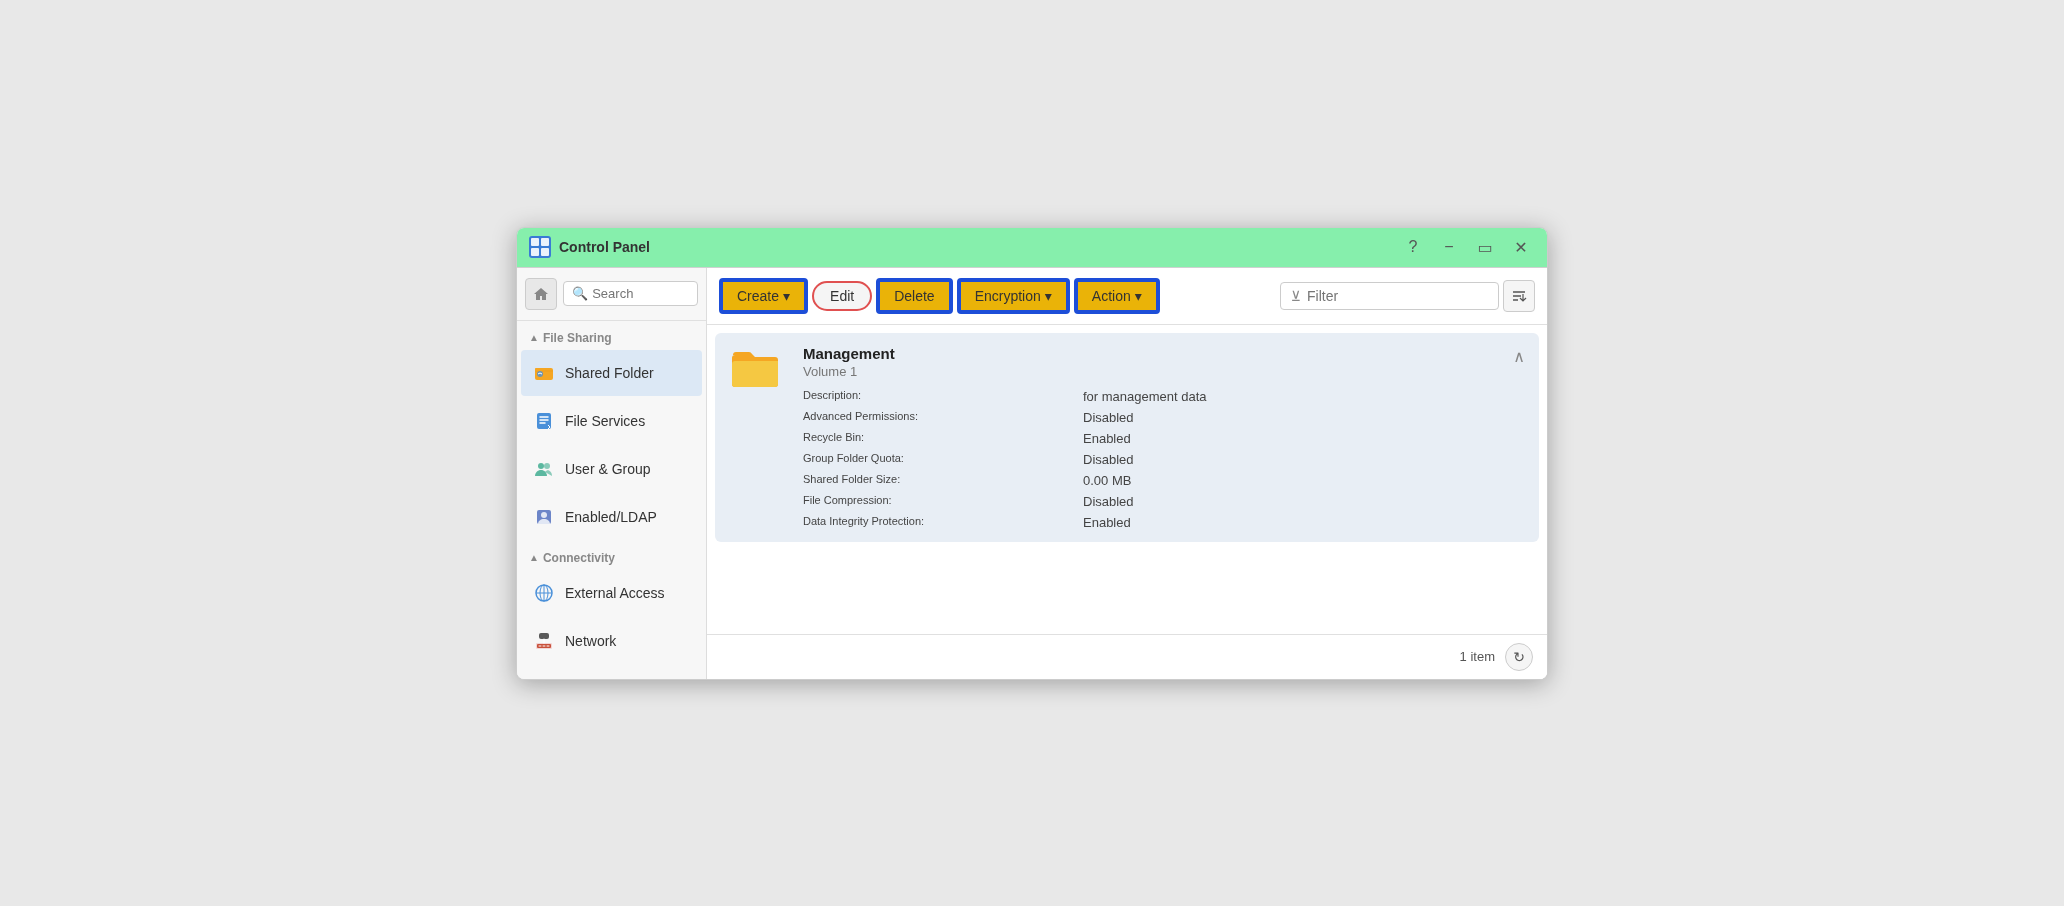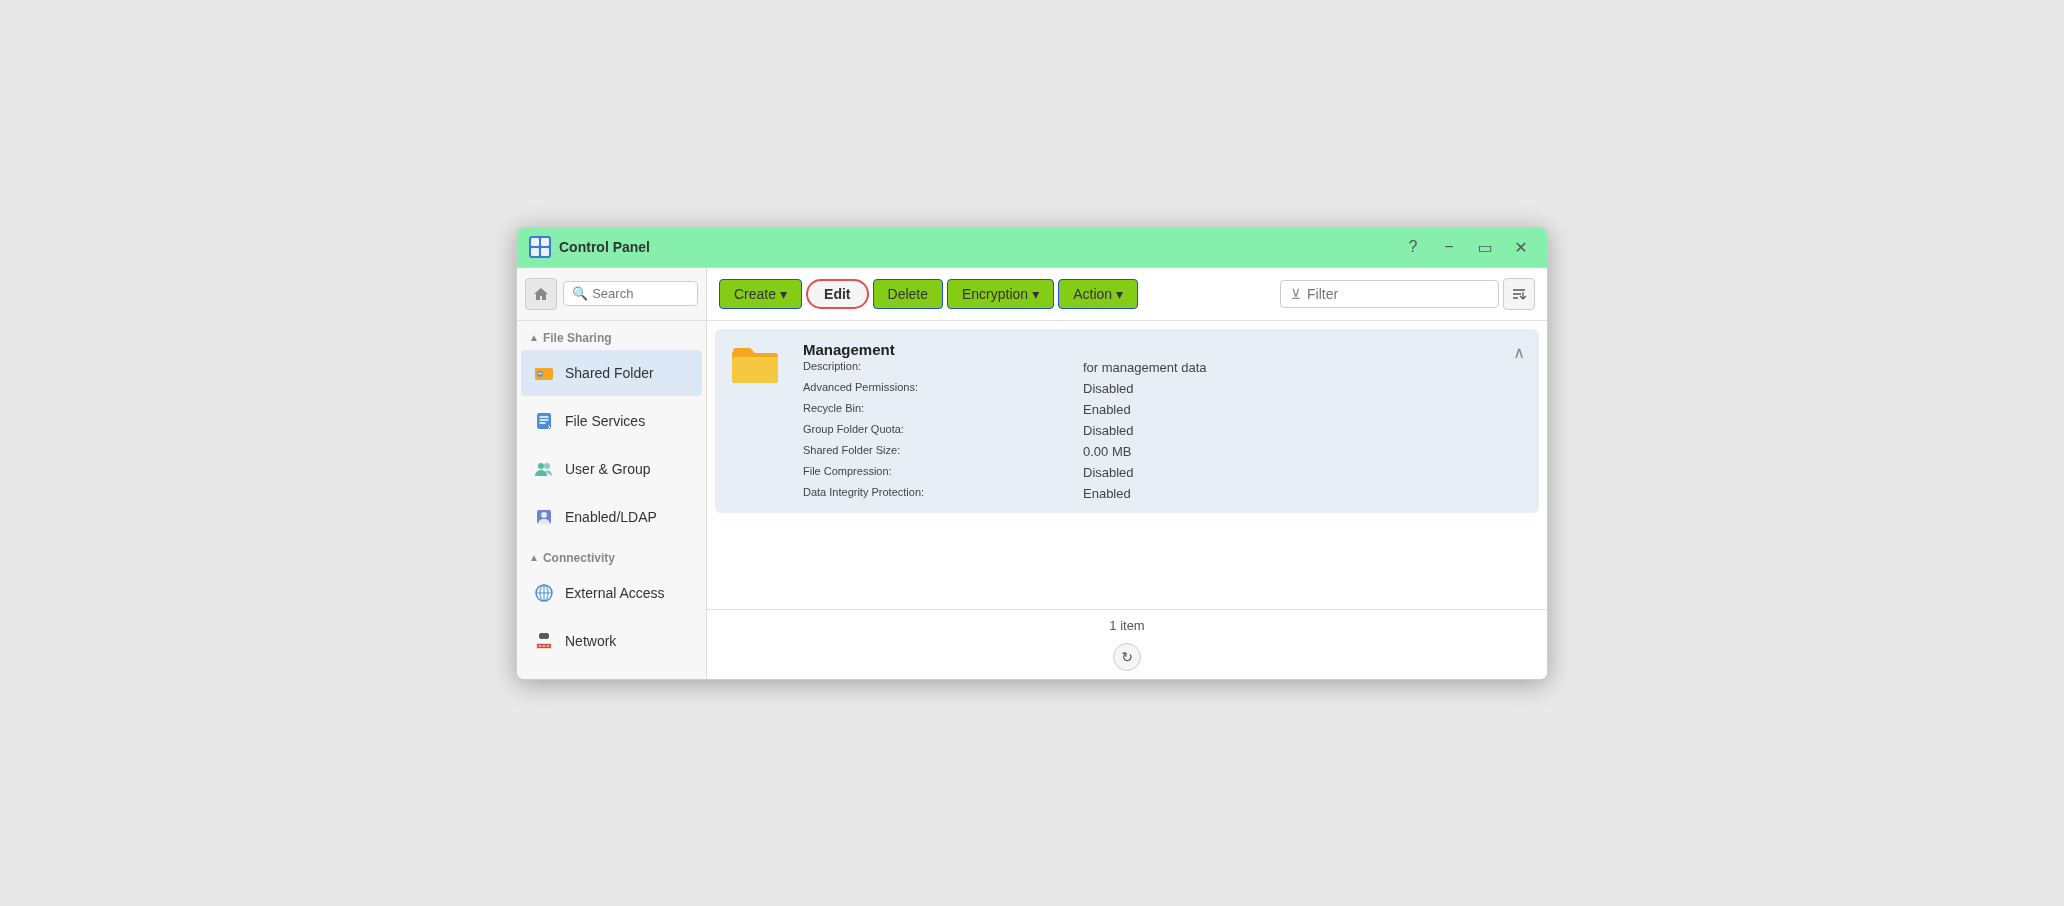--- a/index.html
+++ b/index.html
@@ -164,36 +164,35 @@
       display: flex;
       align-items: center;
       padding: 10px 12px;
       gap: 4px;
       border-bottom: 1px solid #e0e0e0;
       background: #fff;
       flex-shrink: 0;
     }
     .toolbar-btn {
       padding: 6px 14px;
-      border: 1px solid #1d4ed8;
-      background: #84cc16;
+      border: 4px solid #1d4ed8;
+      background: #eab308;
       border-radius: 4px;
       cursor: pointer;
       font-size: 14px;
       color: #333;
       display: flex;
       align-items: center;
       gap: 4px;
     }
     .toolbar-btn.edit-highlighted {
       border: 2.5px solid #e05050;
       border-radius: 20px;
       background: #f5f5f5;
       padding: 5px 16px;
-      font-weight: bold;
     }
     .toolbar-spacer { flex: 1; }
     .filter-box {
       display: flex;
       align-items: center;
       border: 1px solid #ccc;
       border-radius: 4px;
       padding: 5px 10px;
       background: #fff;
       gap: 6px;
@@ -277,21 +276,20 @@
     }
     .status-bar {
       border-top: 1px solid #e0e0e0;
       padding: 8px 14px;
       display: flex;
       align-items: center;
       justify-content: flex-end;
       gap: 10px;
       background: #fff;
       flex-shrink: 0;
-      flex-direction: column;
     }
     .status-text {
       color: #555;
       font-size: 13px;
     }
     .refresh-btn {
       width: 28px;
       height: 28px;
       border: 1px solid #ccc;
       background: #f5f5f5;
@@ -464,20 +462,21 @@
       <div class="content-list">
         <div class="folder-item">
           <div class="folder-icon">
             <svg width="48" height="42" viewBox="0 0 48 42">
               <path d="M2 8 Q2 5 5 5 L18 5 Q20 5 21 7 L24 10 L44 10 Q47 10 47 13 L47 37 Q47 40 44 40 L4 40 Q1 40 1 37 L1 11 Q1 8 4 8 Z" fill="#f5a623"></path>
               <path d="M2 14 L47 14 L47 37 Q47 40 44 40 L4 40 Q1 40 1 37 L1 17 Q1 14 4 14 Z" fill="#f5c842"></path>
             </svg>
           </div>
           <div class="folder-details">
             <div class="folder-name">Management</div>
+            <div class="folder-volume">Volume 1</div>
             <div class="folder-props">
 
             <div class="prop-label">Description:</div>
                 <div class="prop-value">for management data</div>
                 <div class="prop-label">Advanced Permissions:</div>
                 <div class="prop-value">Disabled</div>
                 <div class="prop-label">Recycle Bin:</div>
                 <div class="prop-value">Enabled</div>
                 <div class="prop-label">Group Folder Quota:</div>
                 <div class="prop-value">Disabled</div>

